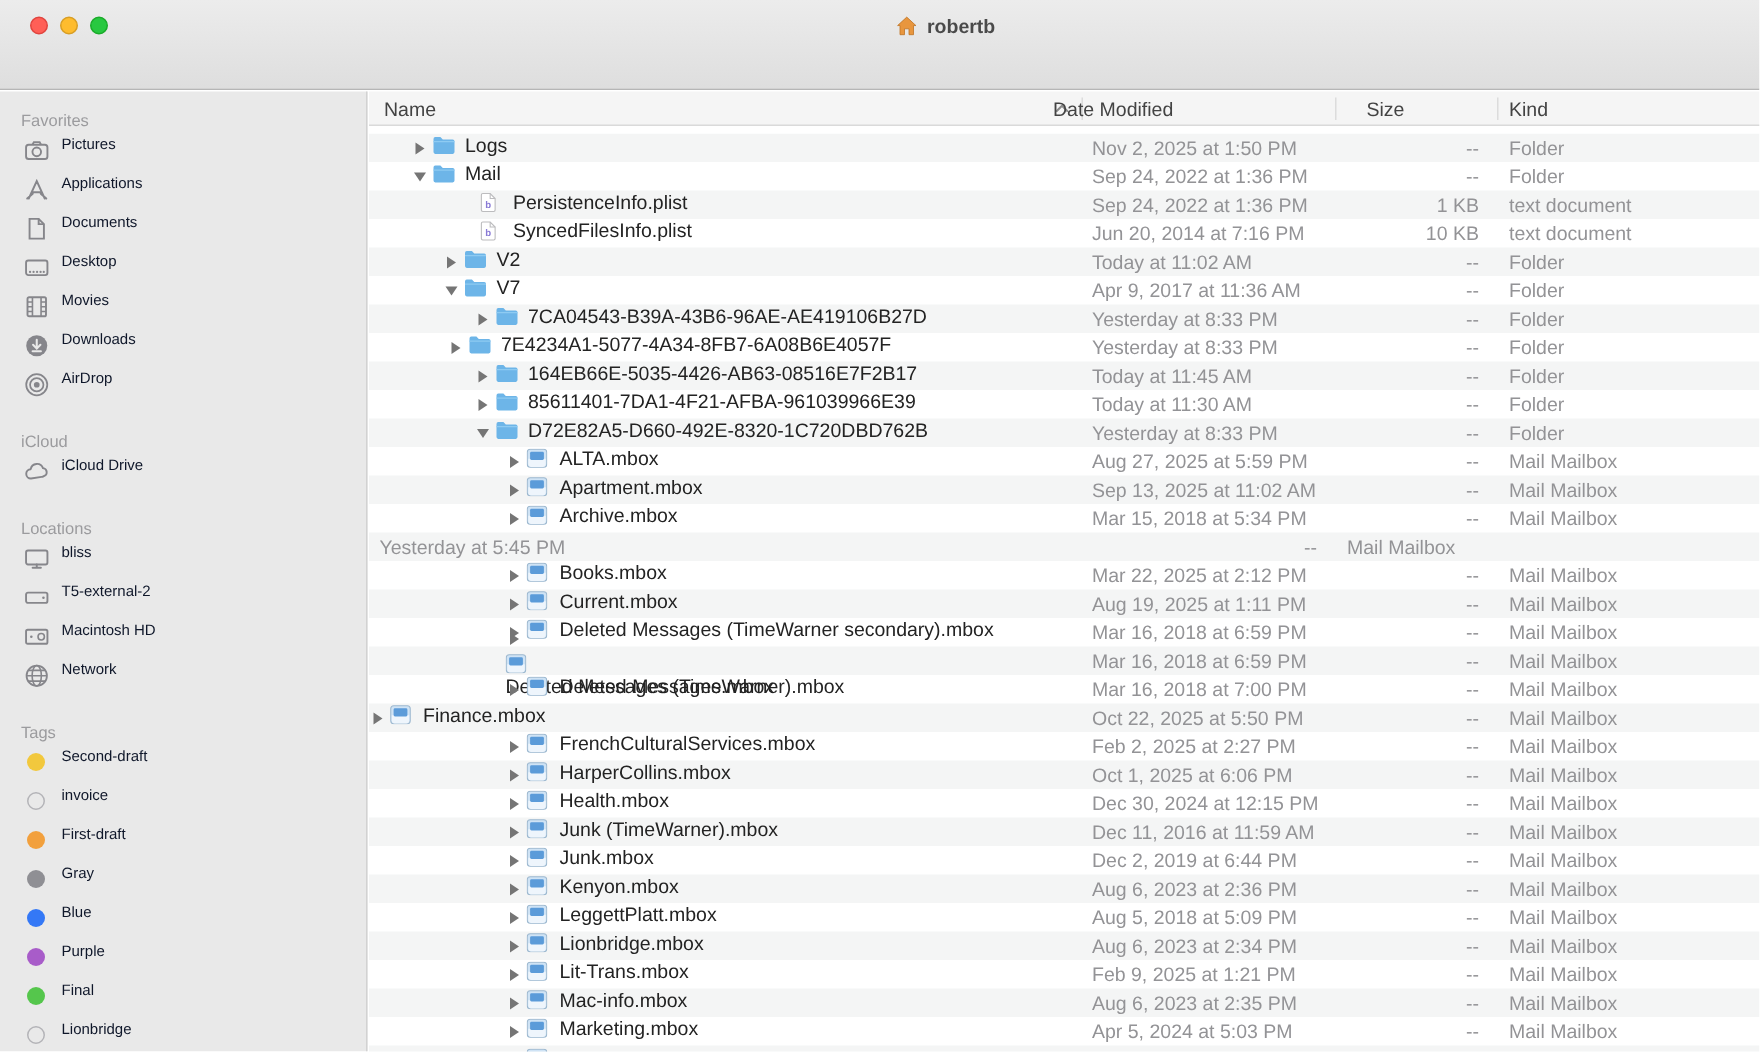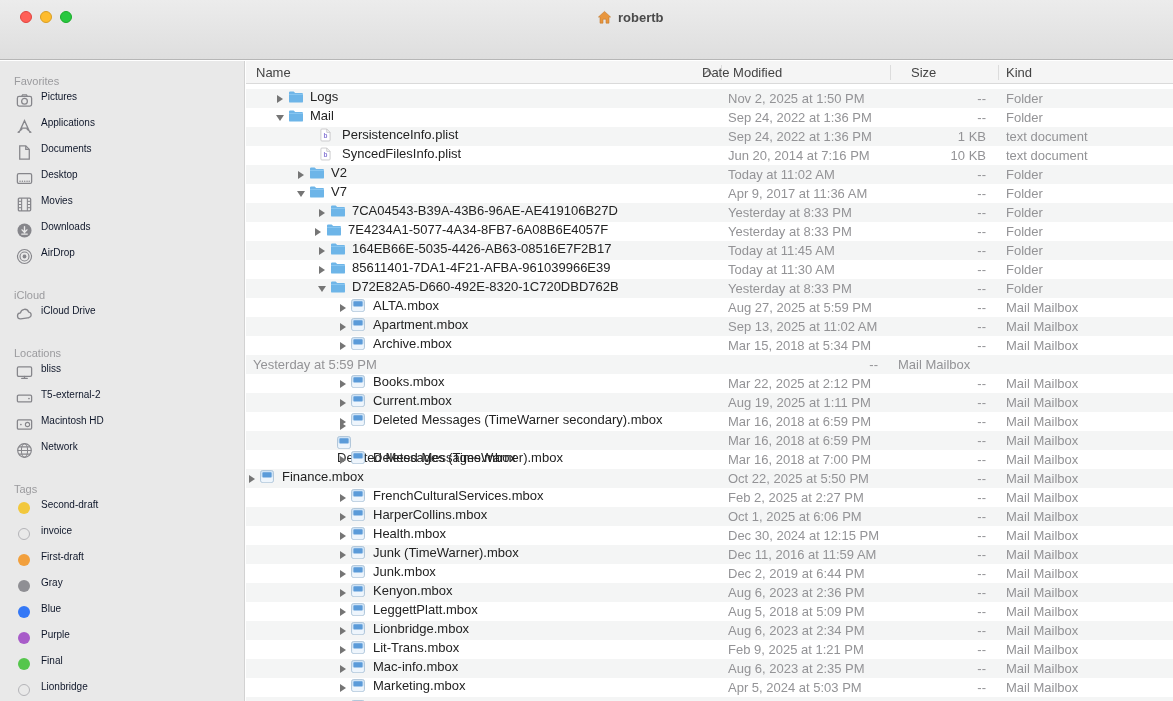--- a/index.html
+++ b/index.html
@@ -516,21 +516,21 @@
                 <path d="M1 4.4 H15" stroke="#8ecbf2" stroke-width="0.9"></path>
               </svg>
             </span>
       <span class="nm">7CA04543-B39A-43B6-96AE-AE419106B27D</span>
     </div>
     <div class="cell date-cell">Yesterday at 8:33 PM</div>
     <div class="cell size-cell">--</div>
     <div class="cell kind-cell">Folder</div>
   </div>
         <div class="row">
-    <div class="cell name-cell" style="padding-left: 66px;">
+    <div class="cell name-cell" style="padding-left: 52px;">
       <span class="disc collapsed"></span>
       <span class="ric">
               <svg viewBox="0 0 16 14">
                 <path d="M1 2.6 A1.2 1.2 0 0 1 2.2 1.4 H5.6 L7.2 3 H13.8 A1.2 1.2 0 0 1 15 4.2 V11.4 A1.2 1.2 0 0 1 13.8 12.6 H2.2 A1.2 1.2 0 0 1 1 11.4 Z" fill="#6db5e8"></path>
                 <path d="M1 4.4 H15" stroke="#8ecbf2" stroke-width="0.9"></path>
               </svg>
             </span>
       <span class="nm">7E4234A1-5077-4A34-8FB7-6A08B6E4057F</span>
     </div>
     <div class="cell date-cell">Yesterday at 8:33 PM</div>
@@ -624,21 +624,21 @@
                 <rect x="2.4" y="2.2" width="9.2" height="5.4" rx="0.9" fill="#5b9bd9"></rect>
               </svg>
             </span>
       <span class="nm">Archive.mbox</span>
     </div>
     <div class="cell date-cell">Mar 15, 2018 at 5:34 PM</div>
     <div class="cell size-cell">--</div>
     <div class="cell kind-cell">Mail Mailbox</div>
   </div>
         <div class="row stripe">
-    <div class="cell date-cell">Yesterday at 5:59 PM</div>
+    <div class="cell date-cell">Yesterday at 5:45 PM</div>
     <div class="cell size-cell">--</div>
     <div class="cell kind-cell">Mail Mailbox</div>
   </div>
         <div class="row">
     <div class="cell name-cell" style="padding-left: 91px;">
       <span class="disc collapsed"></span>
       <span class="ric">
               <svg viewBox="0 0 14 13" style="width:14px;height:13px">
                 <rect x="0.5" y="0.5" width="13" height="12" rx="2" fill="#cfe3f5" stroke="#9db8cf" stroke-width="0.7"></rect>
                 <path d="M1.2 6.8 H12.8 V10.3 A2 2 0 0 1 10.8 12.3 H3.2 A2 2 0 0 1 1.2 10.3 Z" fill="#eef5fc"></path>

